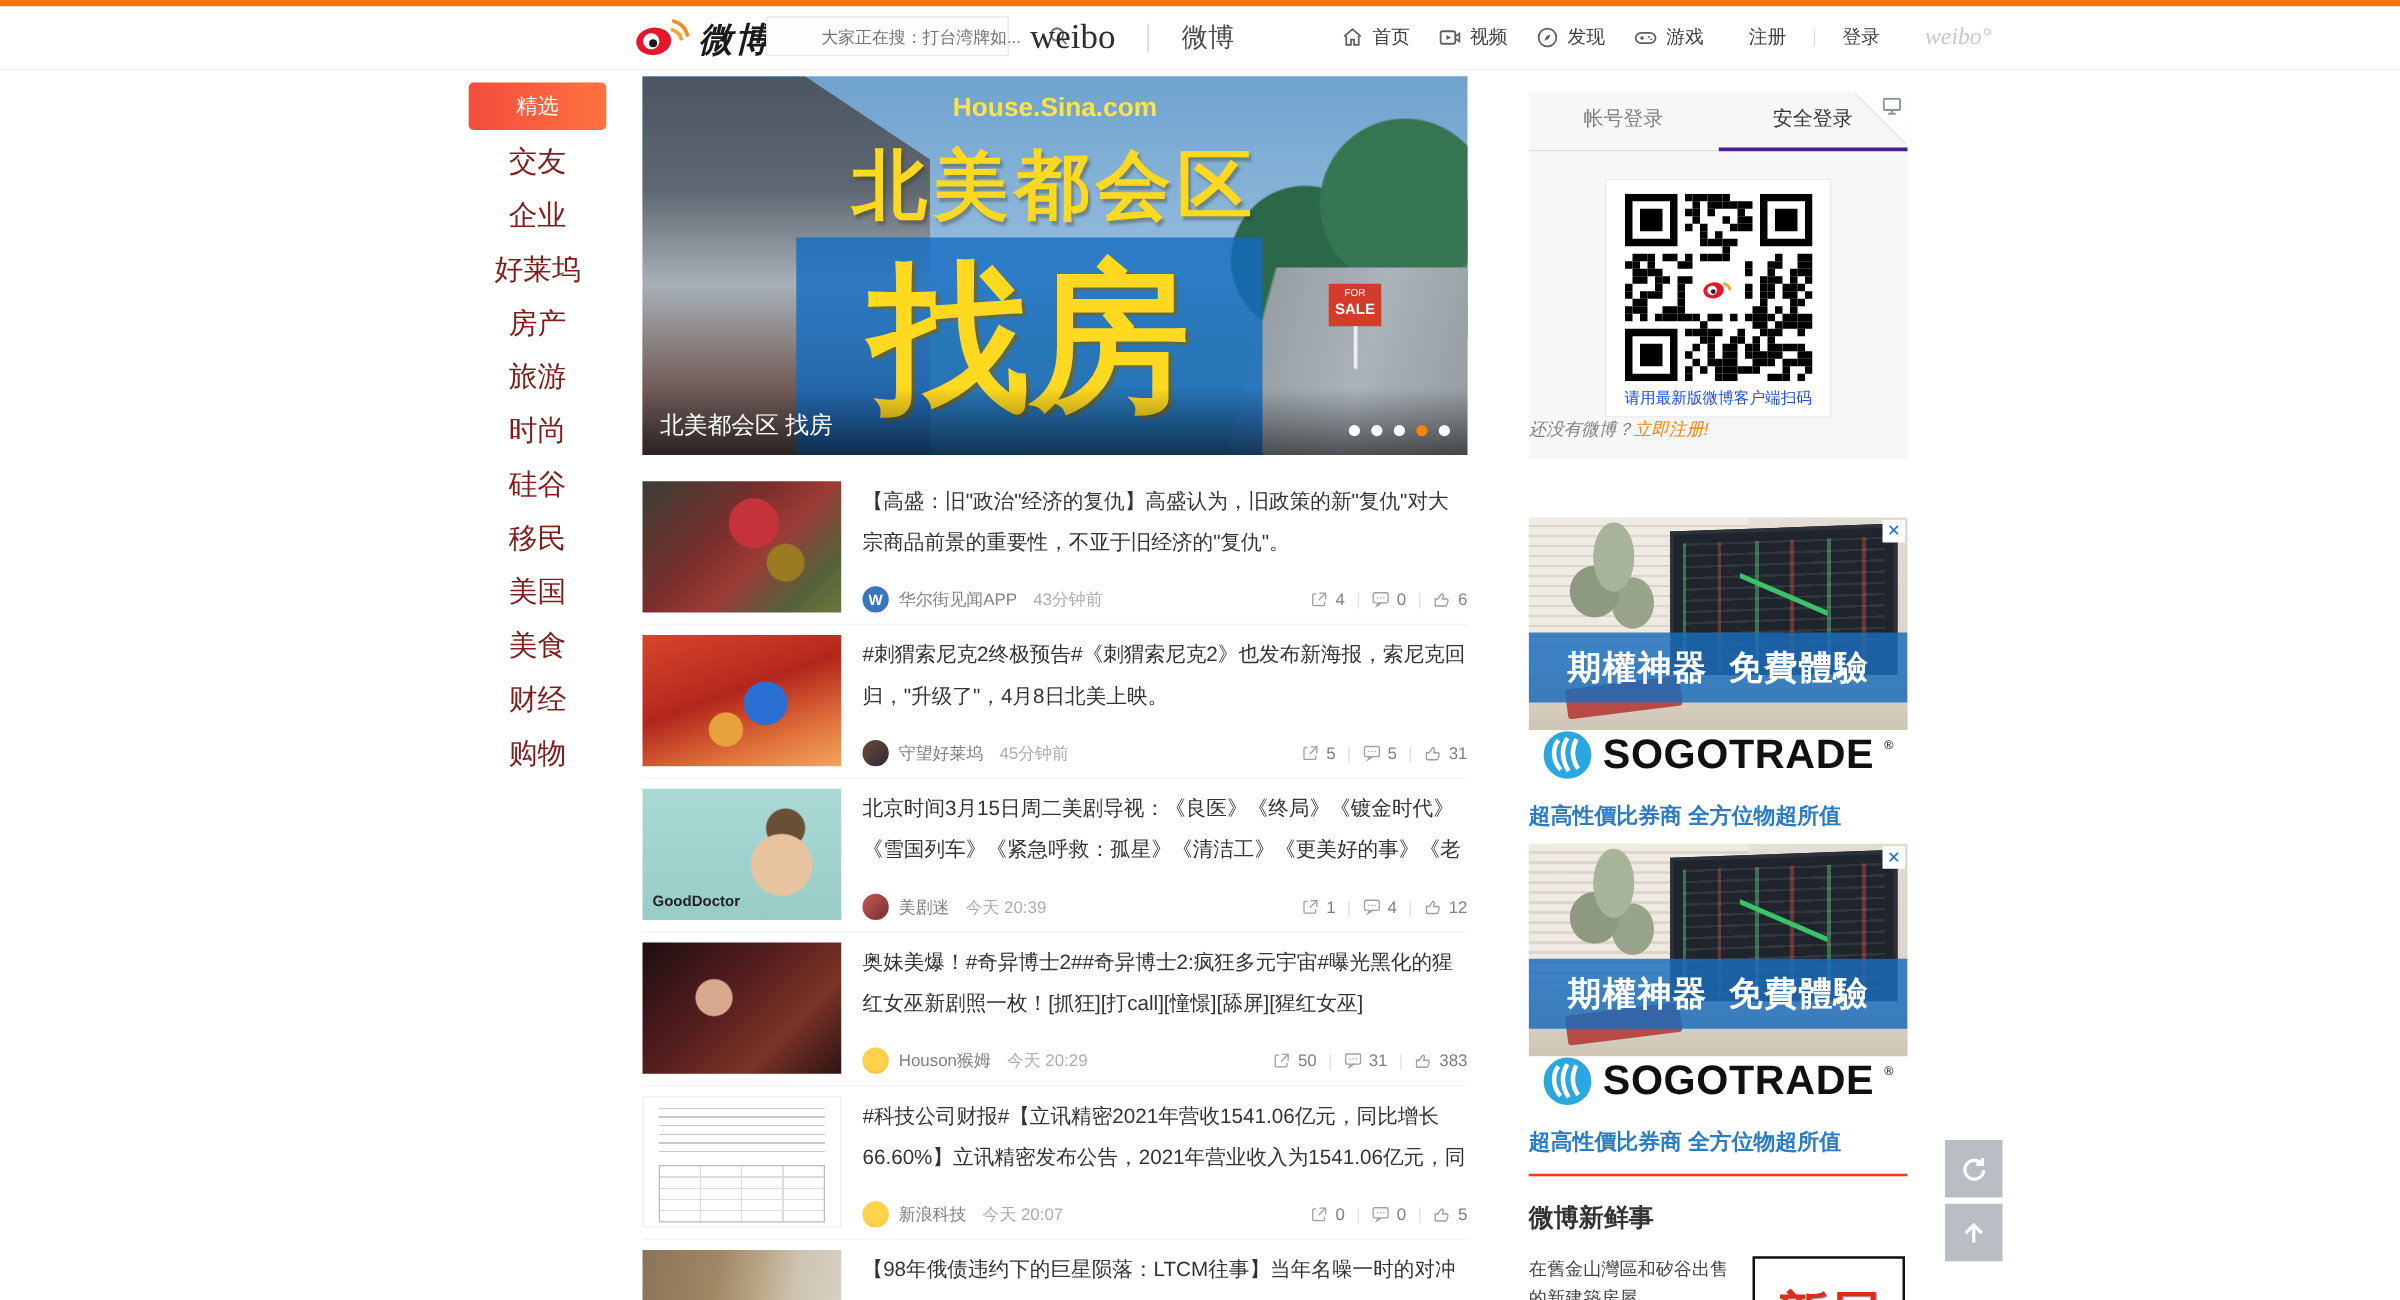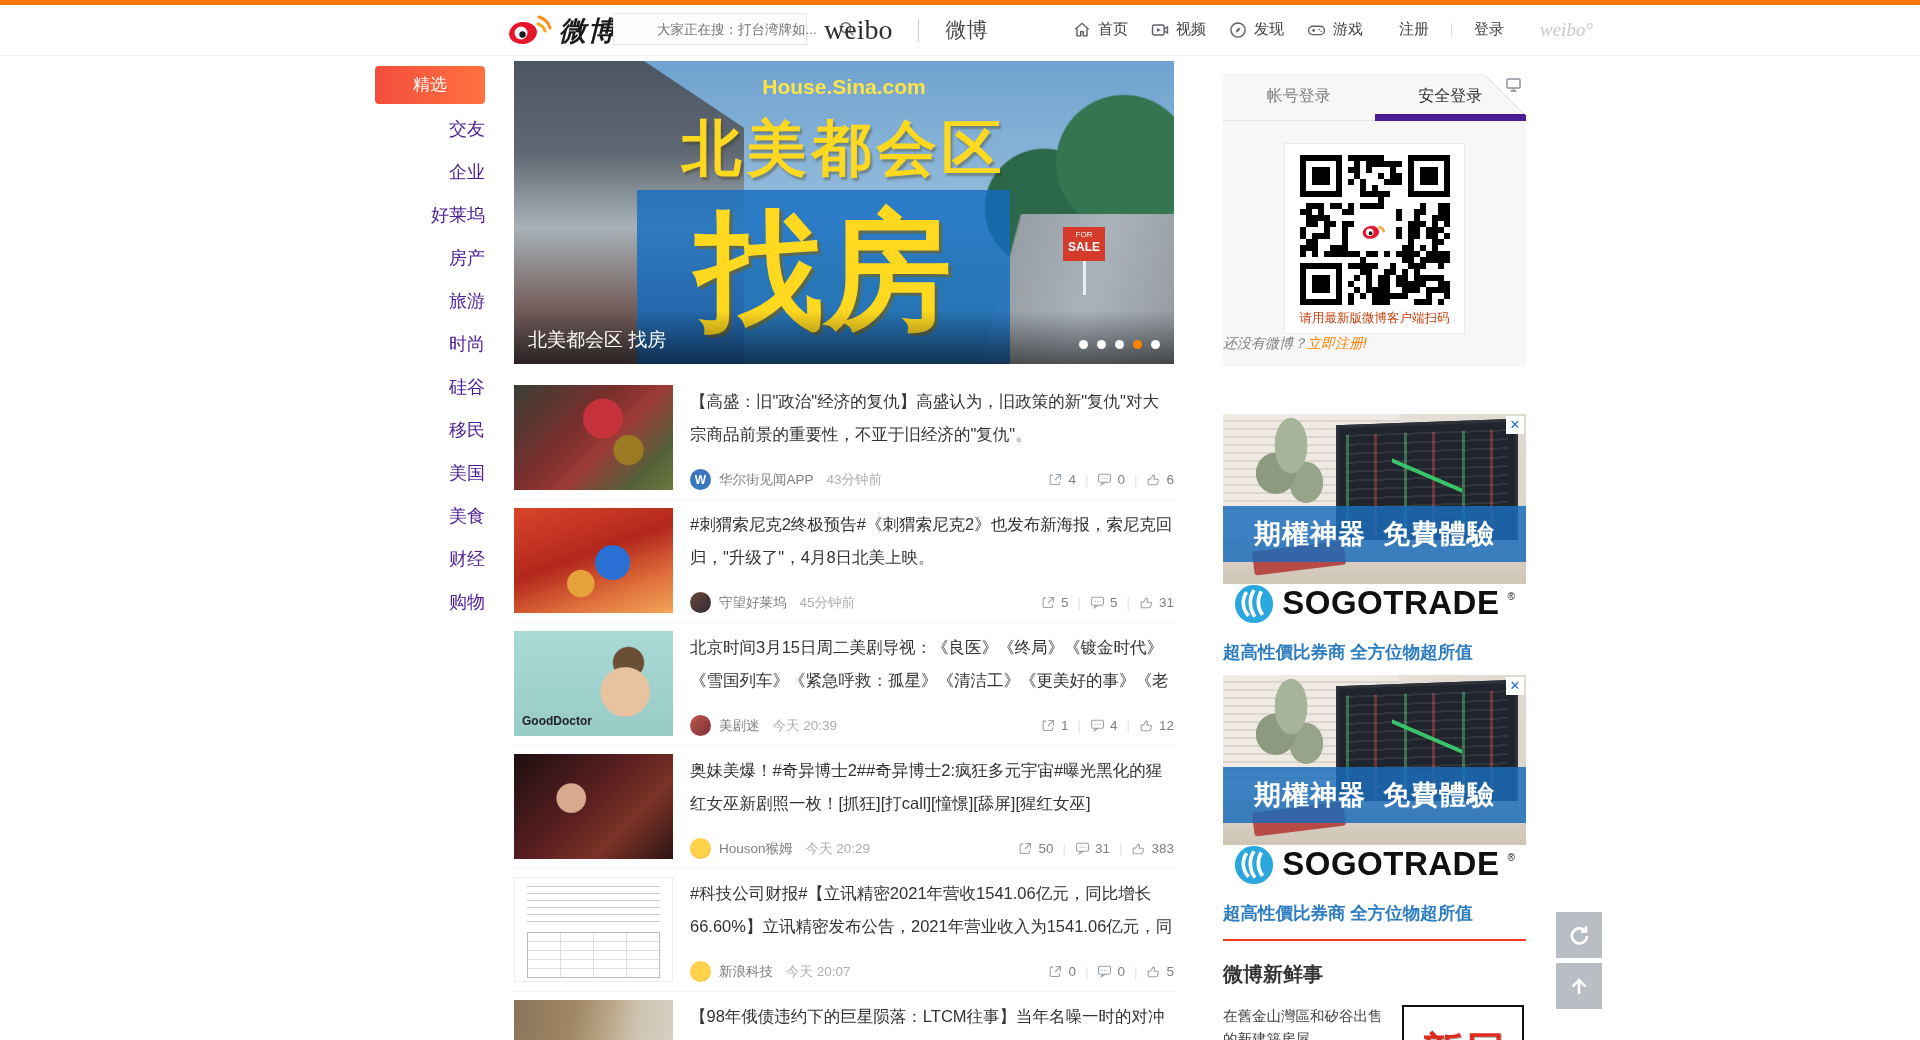--- a/index.html
+++ b/index.html
@@ -22,21 +22,21 @@
   .main-nav{position:absolute;left:1024px;top:0;height:49px;display:flex;align-items:center;font-size:15px;color:#404040;}
   .nav-item{display:flex;align-items:center;gap:6px;margin-right:22px;cursor:pointer;}
   .nav-item svg{stroke:#5c6066;fill:none;stroke-width:1.7;}
   .nav-plain{margin-left:14px;margin-right:14px;cursor:pointer;}
   .nav-sep{width:1px;height:14px;background:#ddd;margin:0 8px;}
   .weibo-mark{font-family:"Liberation Serif","DejaVu Serif",serif;font-style:italic;color:#c9c9c9;font-size:19px;margin-left:22px;}
 
   
   .side-cats{position:absolute;left:375px;top:66px;width:110px;text-align:center;z-index:5;}
   .cat-active{height:38px;line-height:38px;background:linear-gradient(90deg,#f34d3d,#ff7240);color:#fff;border-radius:4px;font-size:17px;cursor:pointer;margin-bottom:4px;}
-  .cat{height:43px;line-height:43px;font-size:18px;color:#4c1d95;cursor:pointer;text-align:right;}
+  .cat{height:43px;line-height:43px;font-size:23px;color:#7f1d1d;cursor:pointer;}
 
   
   .feed-col{position:absolute;left:514px;top:61px;width:660px;}
   .carousel{position:relative;width:660px;height:303px;overflow:hidden;cursor:pointer;background:linear-gradient(180deg,#86b7dd 0%,#b8d9ee 52%,#9fb98b 72%,#8b9a77 100%);}
   .c-house{position:absolute;left:-20px;top:0;width:250px;height:303px;
      background:linear-gradient(180deg,#55504b 0%,#6e675f 30%,#cfc9bd 55%,#8a5a44 82%,#6f4736 100%);
      clip-path:polygon(0 0,60% 0,100% 22%,100% 100%,0 100%);opacity:.95;}
   .c-trees{position:absolute;right:-10px;top:30px;width:200px;height:180px;
      background:radial-gradient(circle at 70% 40%,#3c7d3c 0 38%,transparent 39%),
                 radial-gradient(circle at 30% 65%,#2f6b31 0 32%,transparent 33%),
@@ -98,25 +98,25 @@
   .t6{background:linear-gradient(100deg,#8a7458 0%,#a08764 35%,#b9a687 55%,#cfc4b2 72%,#d9d3c8 100%);}
 
   
   .right-col{position:absolute;left:1223px;top:73px;width:303px;}
   .login-panel{position:relative;height:294px;background:#f7f7f8;}
   .fold{position:absolute;top:0;right:0;width:42px;height:42px;background:linear-gradient(225deg,#fff 50%,rgba(0,0,0,.07) 51%,transparent 54%);cursor:pointer;}
   .fold svg{position:absolute;top:5px;right:4px;stroke:#8a939e;fill:none;stroke-width:1.5;}
   .login-tabs{display:flex;height:48px;}
   .tab{flex:1;text-align:center;line-height:46px;font-size:16px;box-sizing:border-box;cursor:pointer;}
   .tab-inactive{color:#808080;border-bottom:1px solid #e3e3e3;}
-  .tab-active{color:#333;border-bottom:7px solid #4c1d95;}
+  .tab-active{color:#333;border-bottom:3px solid #4c1d95;}
   .qr-box{position:absolute;left:61px;top:70px;width:181px;height:191px;background:#fff;border:1px solid #e9e9e9;box-sizing:border-box;text-align:center;}
   .qr-wrap{position:relative;width:150px;height:150px;margin:11px auto 0;}
   .qr-logo{position:absolute;left:50%;top:50%;width:34px;height:28px;margin:-14px 0 0 -17px;background:#fff;display:flex;align-items:center;justify-content:center;}
-  .qr-hint{margin-top:5px;font-size:12.5px;color:#c2410c;}
+  .qr-hint{margin-top:5px;font-size:12.5px;color:#1d4ed8;}
   .reg-line{position:absolute;left:0;right:16px;top:262px;font-size:14px;color:#808080;font-style:italic;}
   .reg-link{color:#ff8200;cursor:pointer;}
 
   .ad{position:relative;width:303px;cursor:pointer;}
   .ad1{margin-top:47px;}
   .ad2{margin-top:9px;}
   .ad-img{position:relative;height:170px;overflow:hidden;background:linear-gradient(135deg,#f0eae3 0%,#e4ded6 45%,#d8d2c8 100%);}
   .blinds{position:absolute;left:0;top:0;width:58%;height:68%;background:repeating-linear-gradient(180deg,#f0ebe4 0 6px,#dad3c9 6px 8px);opacity:.85;}
   .plant{position:absolute;left:30px;top:4px;width:76px;height:92px;
      background:radial-gradient(ellipse at 50% 30%,#a8b49a 0 30%,transparent 31%),

